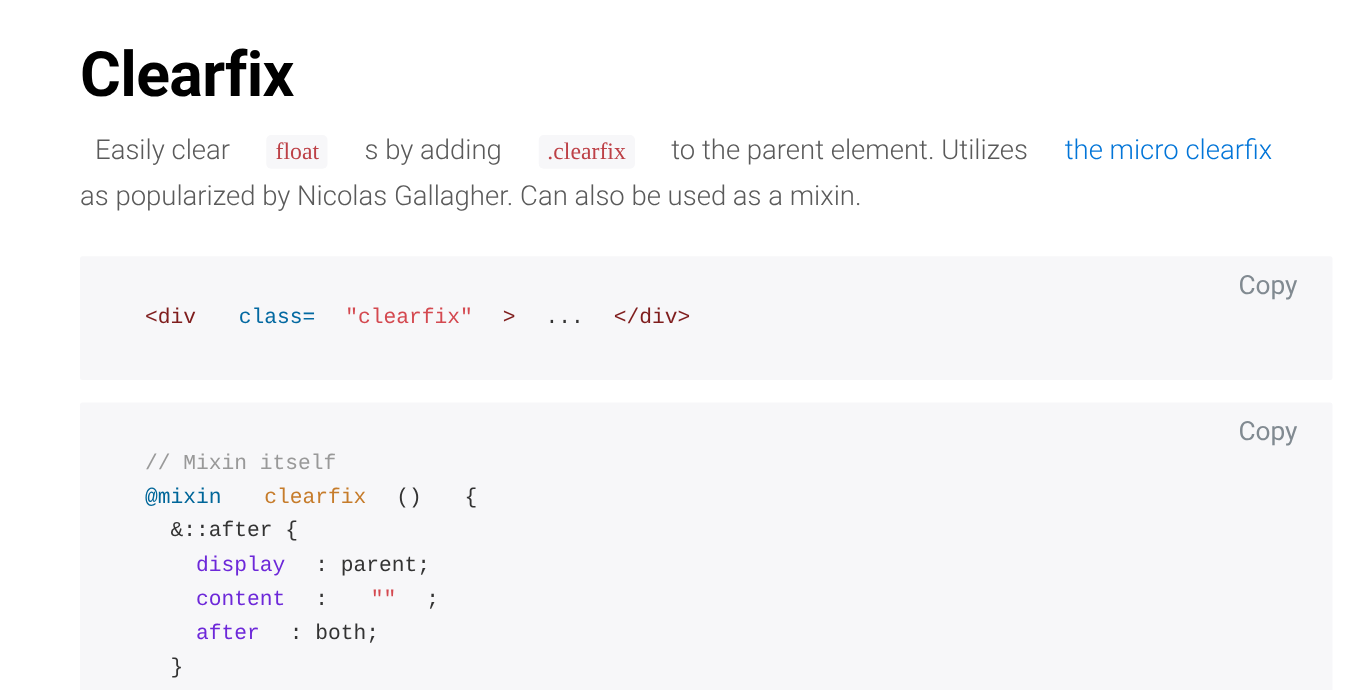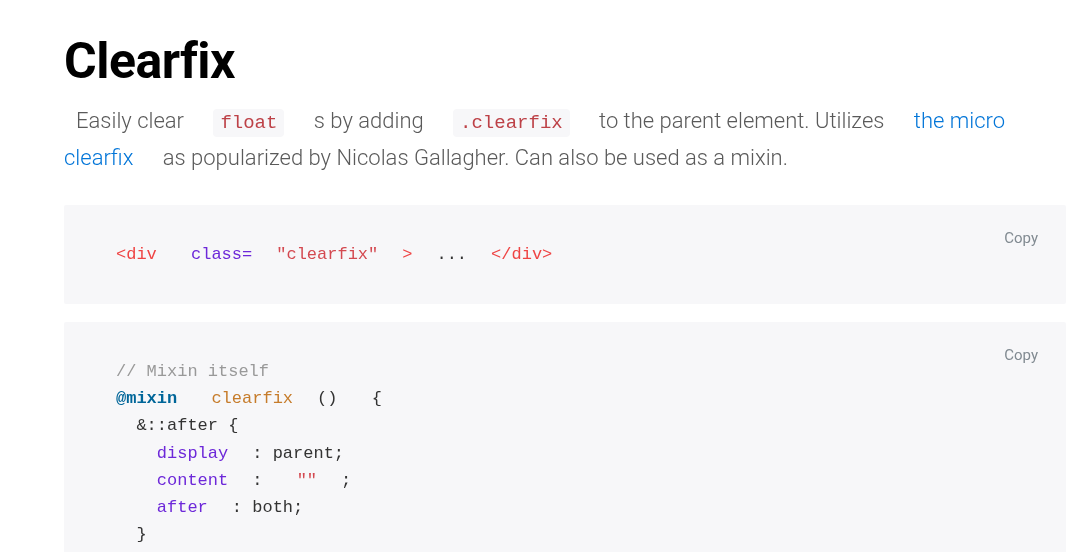--- a/index.html
+++ b/index.html
@@ -23,21 +23,21 @@
       color: #000;
     }
     .lead {
       font-size: 22px;
       font-weight: 300;
       color: #5a5a5a;
       line-height: 1.7;
       margin-bottom: 28px;
     }
     code.inline {
-      font-family: Liberation Mono, monospace;
+      font-family: Liberation Serif, serif;
       font-size: 19px;
       color: #bd4147;
       background-color: #f7f7f9;
       padding: 3px 7px;
       border-radius: 4px;
     }
     a.link {
       color: #0275d8;
       text-decoration: none;
     }
@@ -51,35 +51,35 @@
     .code-block pre {
       font-family: SFMono-Regular, Menlo, Monaco, Consolas, "Liberation Mono", "Courier New", monospace;
       font-size: 17px;
       line-height: 1.6;
       color: #212529;
       white-space: pre;
       overflow-x: auto;
     }
     .copy-btn {
       position: absolute;
-      top: 12px;
+      top: 0;
       right: 16px;
       background: transparent;
       border: none;
       color: #818a91;
-      font-size: 15px;
+      font-size: 21px;
       cursor: pointer;
       font-family: inherit;
     }
-    .tok-tag { color: #ef4444; }
-    .tok-attr { color: #6d28d9; text-align: center; }
+    .tok-tag { color: #7f1d1d; }
+    .tok-attr { color: #0369a1; text-align: center; }
     .tok-str { color: #d44950; }
     .tok-plain { color: #333; }
     .tok-comment { color: #999; }
-    .tok-keyword { color: #069; font-weight: bold; }
+    .tok-keyword { color: #069; }
     .tok-func { color: #c67c2b; }
     .tok-prop { color: #6d28d9; }
     .tok-punct { color: #333; }
   </style>
 </head>
 <body>
 
 <h1>Clearfix</h1>
 
 <p class="lead">

